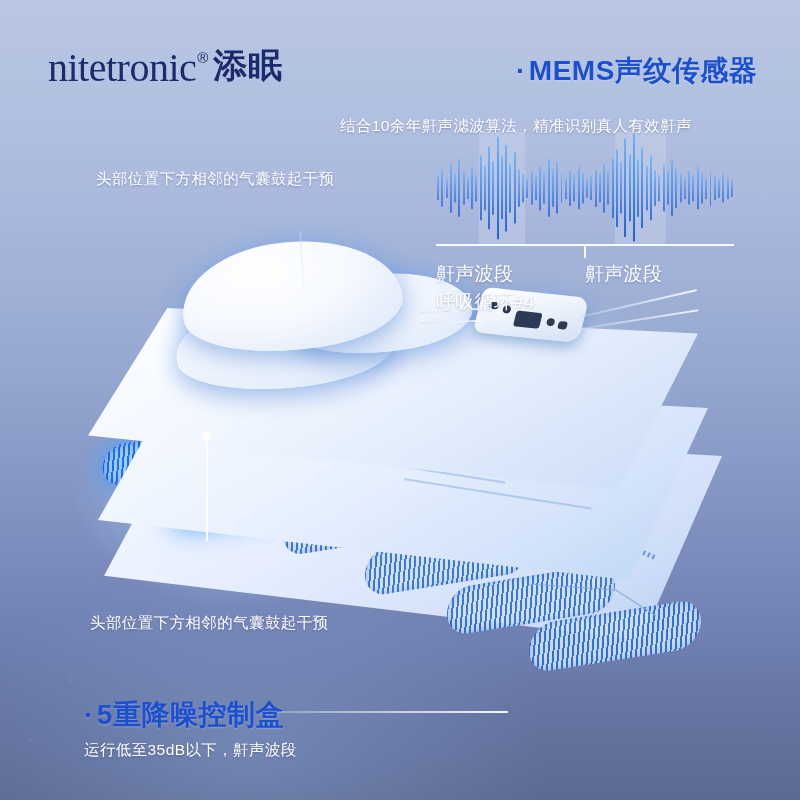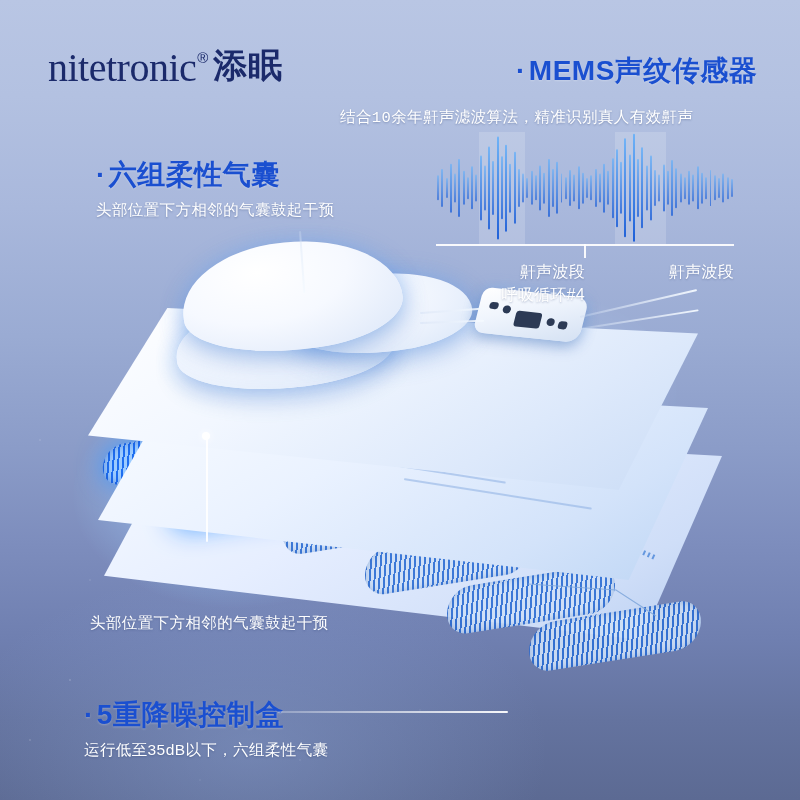--- a/index.html
+++ b/index.html
@@ -98,21 +98,21 @@
     transform:translateY(50%);
   }
   .wave-axisline{
     position:absolute;left:0;top:112px;width:298px;height:1.5px;background:rgba(255,255,255,.92);
   }
   .wave-tick{
     position:absolute;top:112px;width:1.5px;height:14px;background:rgba(255,255,255,.92);
   }
   .wave-labels{position:absolute;left:0;top:128px;width:298px;display:flex;}
   .wave-lab{
-    flex:1;text-align:right;color:#ffffff;font-size:16px;line-height:1.45;
+    flex:1;text-align:left;color:#ffffff;font-size:19px;line-height:1.45;
     letter-spacing:.3px;text-shadow:0 1px 2px rgba(40,60,110,.3);
   }
 
   
   #product{position:absolute;left:0;top:230px;width:800px;height:470px;}
 
   .glow-blue{
     position:absolute;
     background:radial-gradient(ellipse at center,rgba(70,150,255,.85),rgba(60,130,255,0) 70%);
     pointer-events:none;mix-blend-mode:screen;
@@ -430,35 +430,32 @@
       </div>
     </div>
   </div>
 
   <div class="block" id="blk-mems">
     <div class="head">
       <span class="dot">·</span><span>MEMS声纹传感器</span>
     </div>
   </div>
   <div class="block" style="left:340px;top:108px;">
-    <div class="sub" style="margin-top:0;font-family:Liberation Mono, monospace;">结合10余年鼾声滤波算法，精准识别真人有效鼾声</div>
+    <div class="sub" style="margin-top:8px;">结合10余年鼾声滤波算法，精准识别真人有效鼾声</div>
   </div>
 
   <div class="block" id="blk-airbags">
-    <div class="head">
-      <span class="dot">·</span><span>六组柔性气囊</span>
-    </div>
     <div class="sub">头部位置下方相邻的气囊鼓起干预</div>
   </div>
 
   <div class="block" id="blk-headsensor">
     <div class="sub">头部位置下方相邻的气囊鼓起干预</div>
   </div>
 
   <div class="block" id="blk-controlbox">
     <div class="head">
       <span class="dot">·</span><span>5重降噪控制盒</span>
     </div>
-    <div class="sub">运行低至35dB以下，六组柔性气囊</div>
+    <div class="sub">运行低至35dB以下，鼾声波段</div>
   </div>
   <div class="leader"></div>
 
 </div>
 
 </body></html>

